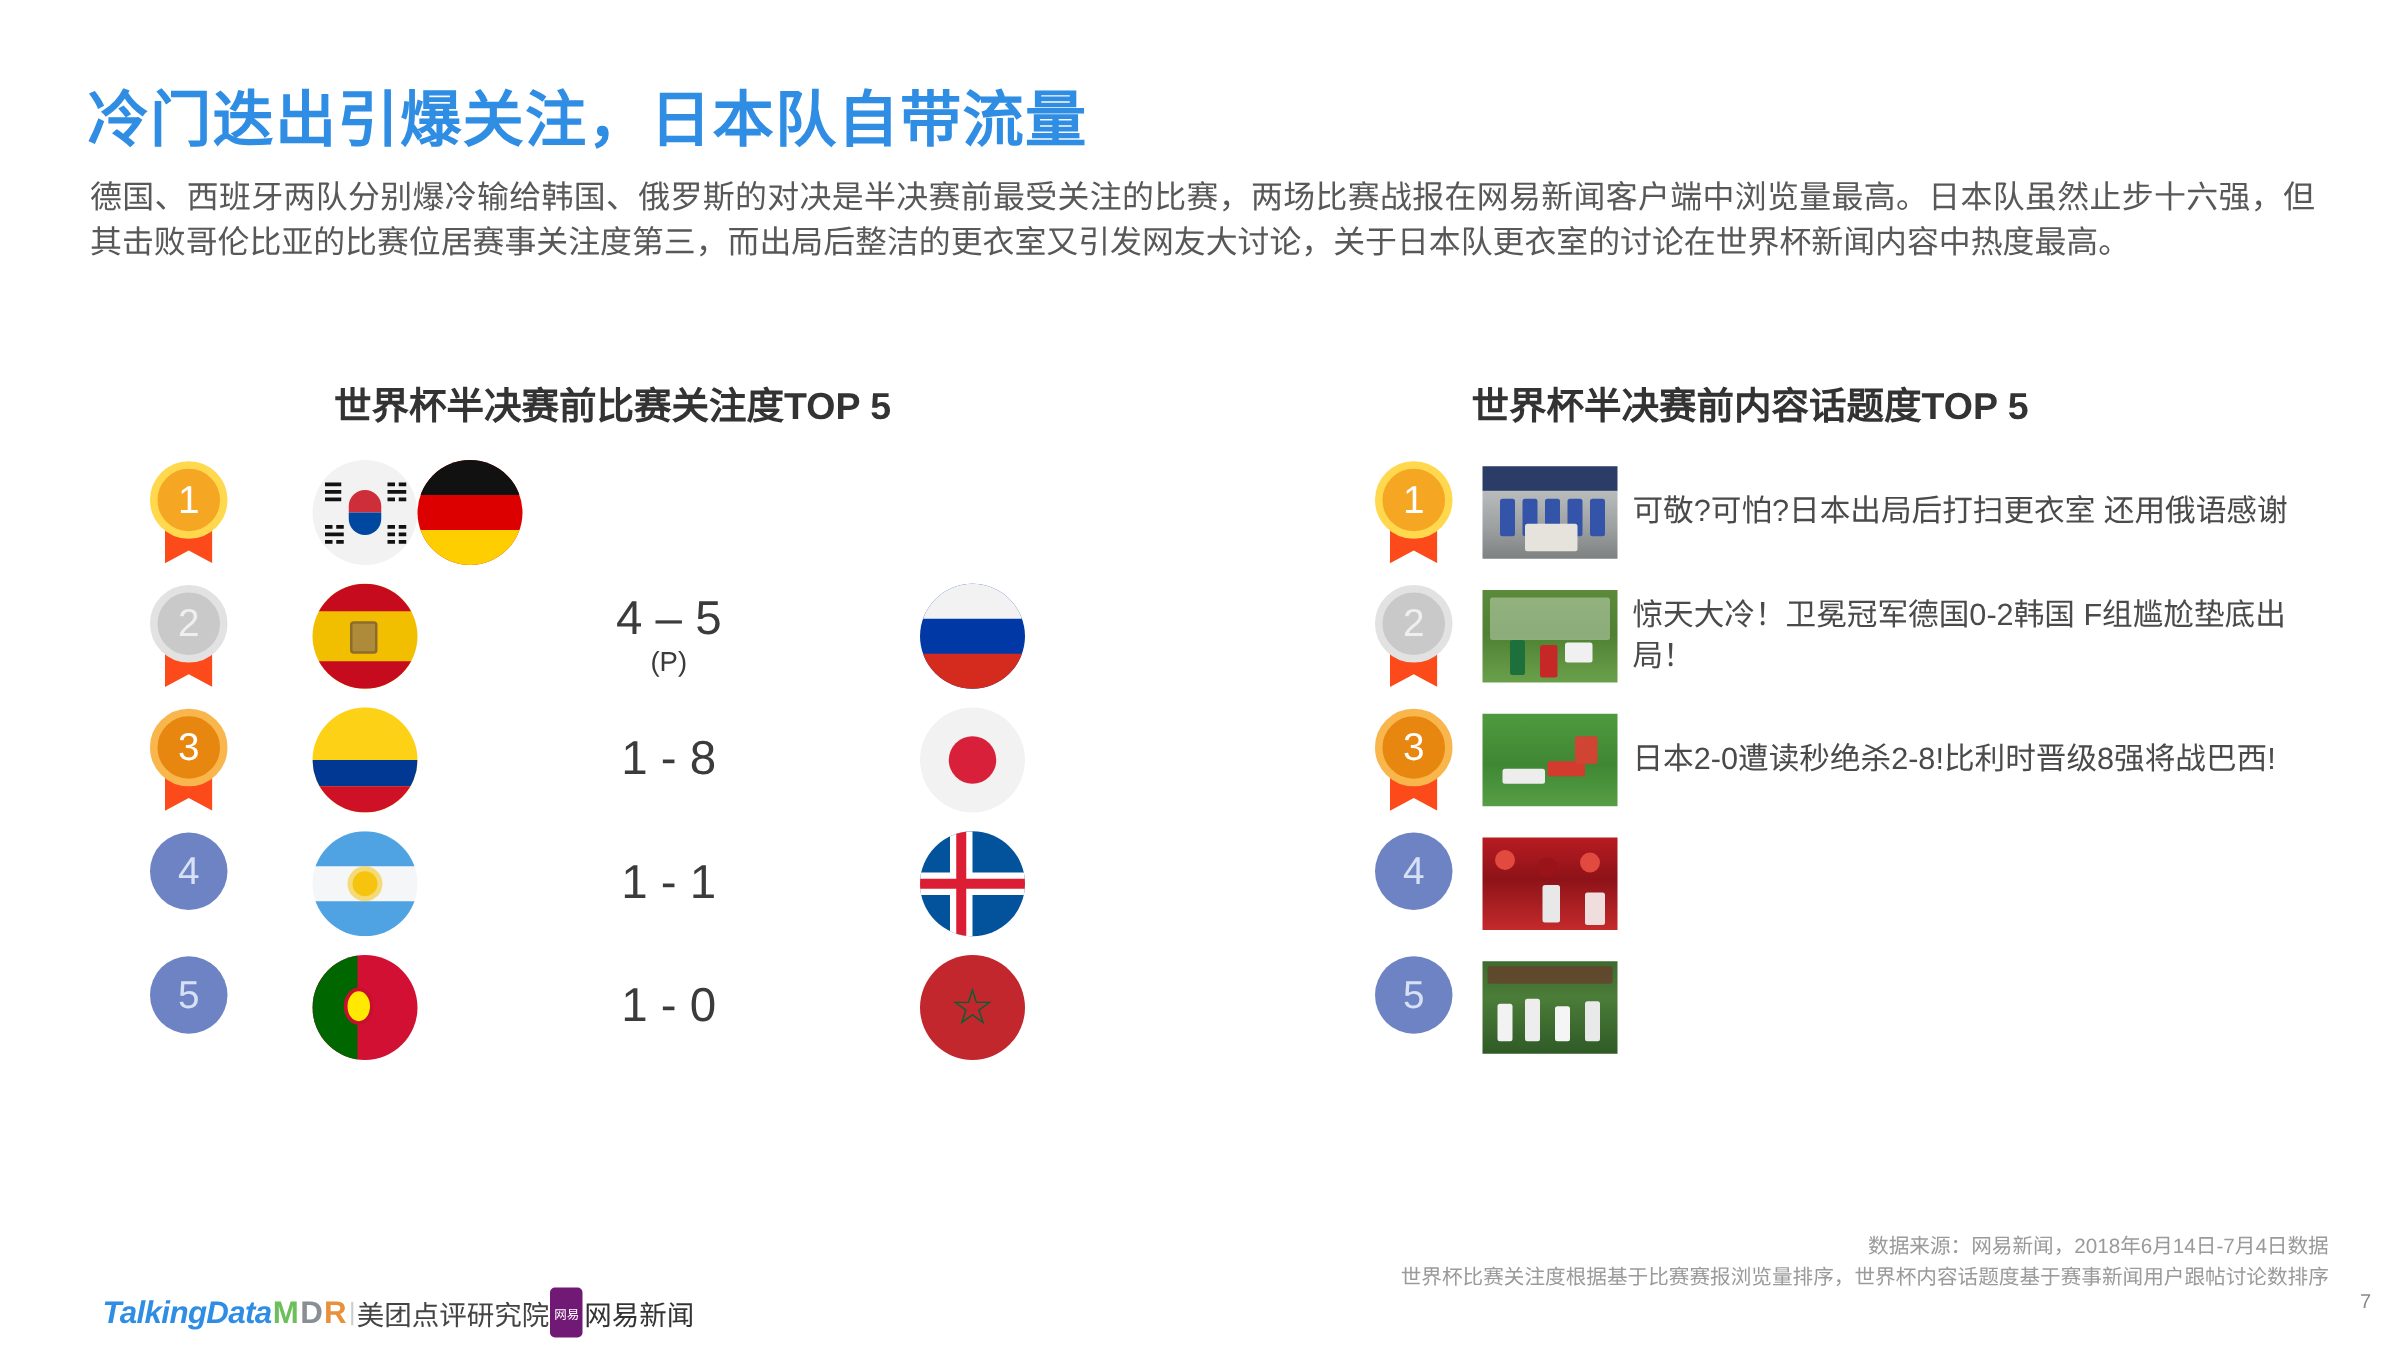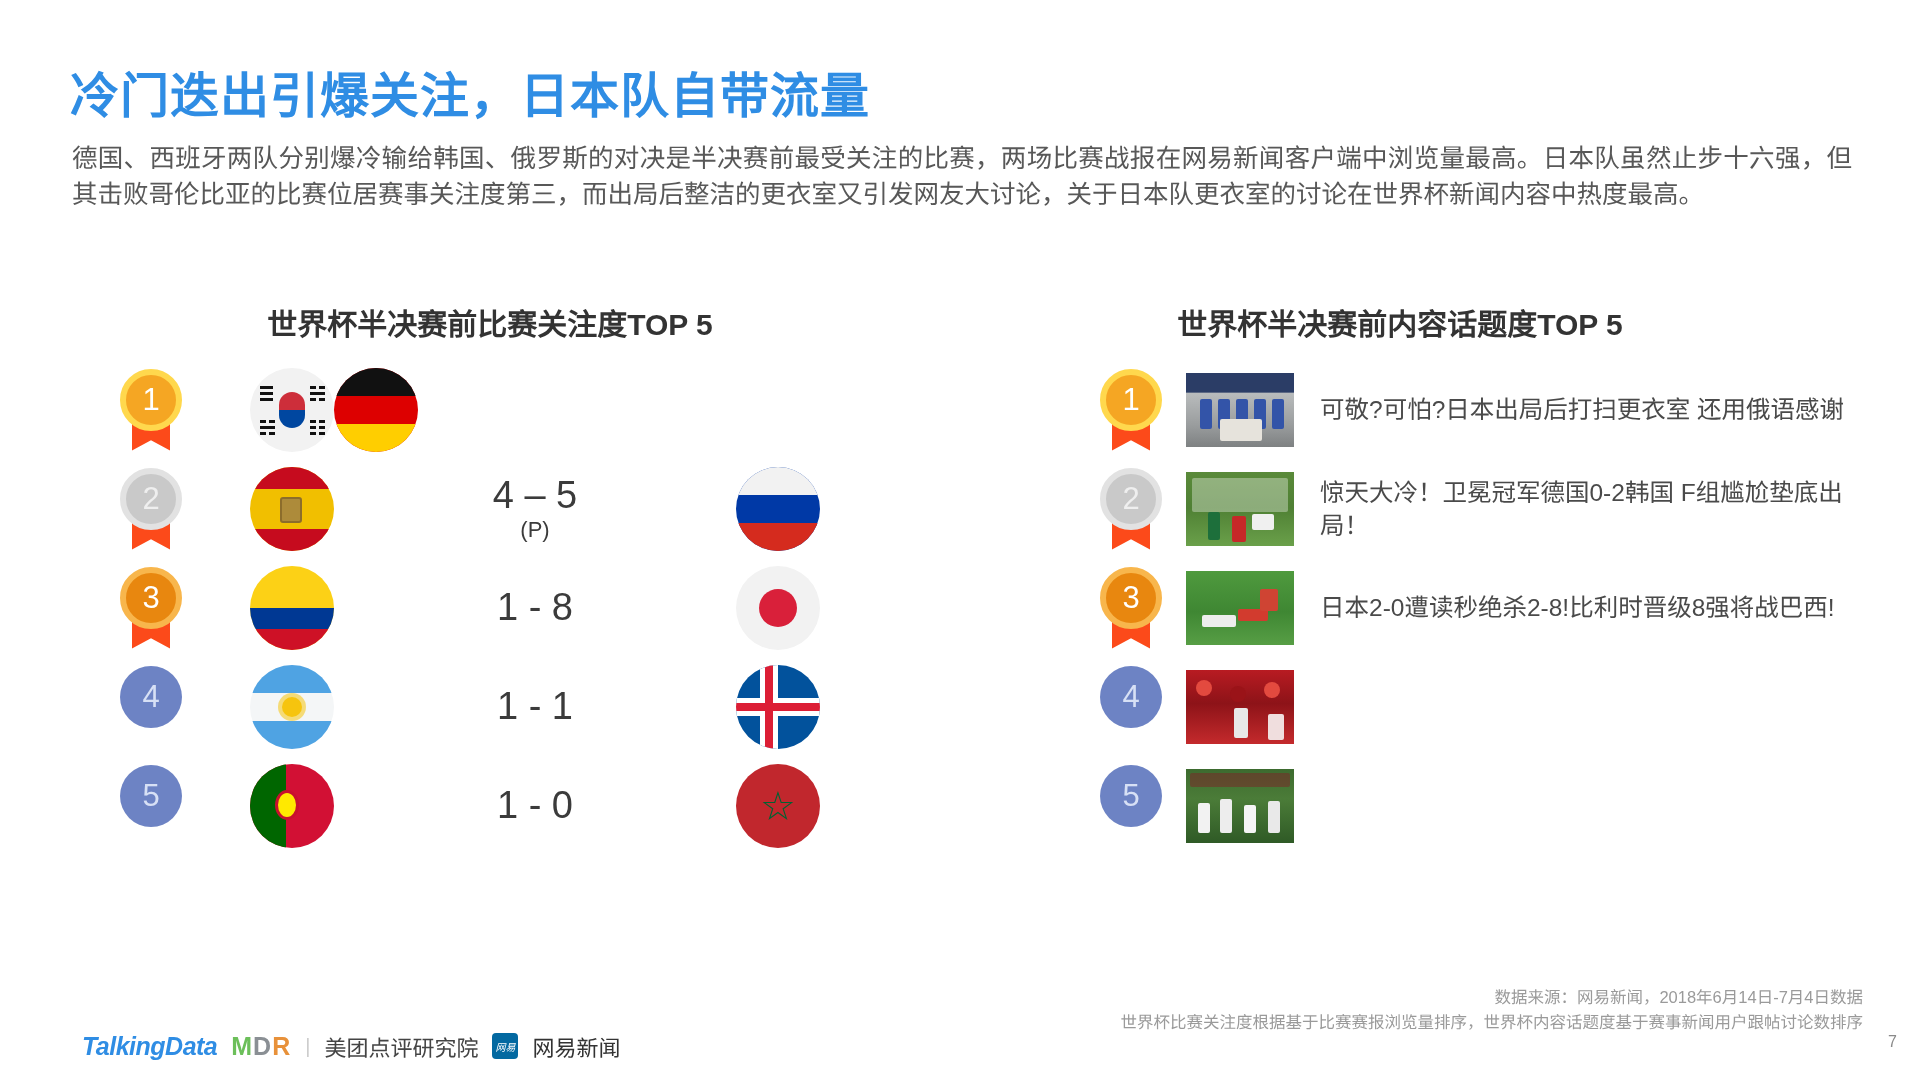--- a/index.html
+++ b/index.html
@@ -245,21 +245,21 @@
     background: #6a6f63;
   }
   .thumb.locker   { background: linear-gradient(#2b3d66 0%, #2b3d66 26%, #b9bcbd 27%, #9a9d9e 70%, #7e8182 100%); }
   .thumb.goal     { background: linear-gradient(#5a8a3a 0%, #4f8034 48%, #6aa04a 100%); }
   .thumb.pitch    { background: linear-gradient(#4f9a3e 0%, #3f8733 55%, #579e45 100%); }
   .thumb.crowd    { background: linear-gradient(#b81b22 0%, #8d1318 45%, #c42a2c 100%); }
   .thumb.celebrate{ background: linear-gradient(#3d6b2f 0%, #4b7c38 40%, #2f5a26 100%); }
   .thumb .spec { position: absolute; border-radius: 2px; }
   .topic-text {
     flex: 1 1 auto;
-    margin-left: 26px;
+    margin-left: 12px;
     font-size: 24.5px;
     line-height: 33px;
     color: #4a4a4a;
   }
 
   
   .footnote {
     position: absolute;
     right: 58px;
     top: 985px;
@@ -274,49 +274,48 @@
     top: 1033px;
     font-size: 16px;
     color: #8a8a8a;
   }
   .brand-bar {
     position: absolute;
     left: 82px;
     top: 1030px;
     display: flex;
     align-items: center;
-    gap: 14px;
+    gap: 1px;
   }
   .brand-td {
     font-size: 25px;
     font-weight: bold;
     color: #2f8de4;
     font-style: italic;
     letter-spacing: -0.5px;
   }
   .brand-mdr {
     font-size: 25px;
     font-weight: bold;
     letter-spacing: 1px;
   }
   .brand-mdr .m { color: #6cbf5a; }
   .brand-mdr .d { color: #8a8f94; }
   .brand-mdr .r { color: #e8913a; }
   .brand-sep { color: #cccccc; font-size: 20px; }
   .brand-mtdp { font-size: 22px; color: #444444; }
   .brand-ne-badge {
-    width: 26px; height: 26px;
-    background: #0369a1;
+    width: 26px; height: 40px;
+    background: #701a75;
     border-radius: 4px;
     color: #ffffff;
     font-size: 10px;
     display: flex;
     align-items: center;
     justify-content: center;
-    font-style: italic;
   }
   .brand-ne { font-size: 22px; color: #333333; }
 </style>
 </head>
 <body>
 
 <div class="slide-title">冷门迭出引爆关注，日本队自带流量</div>
 
 <div class="slide-intro">德国、西班牙两队分别爆冷输给韩国、俄罗斯的对决是半决赛前最受关注的比赛，两场比赛战报在网易新闻客户端中浏览量最高。日本队虽然止步十六强，但其击败哥伦比亚的比赛位居赛事关注度第三，而出局后整洁的更衣室又引发网友大讨论，关于日本队更衣室的讨论在世界杯新闻内容中热度最高。</div>
 

